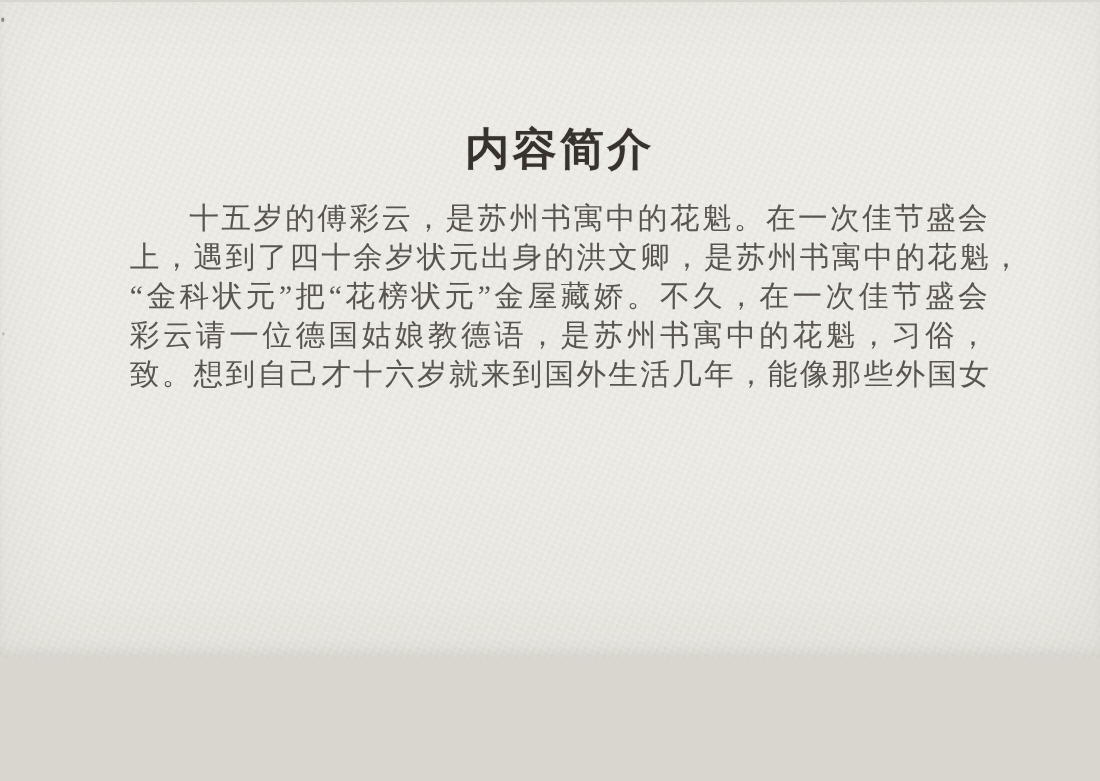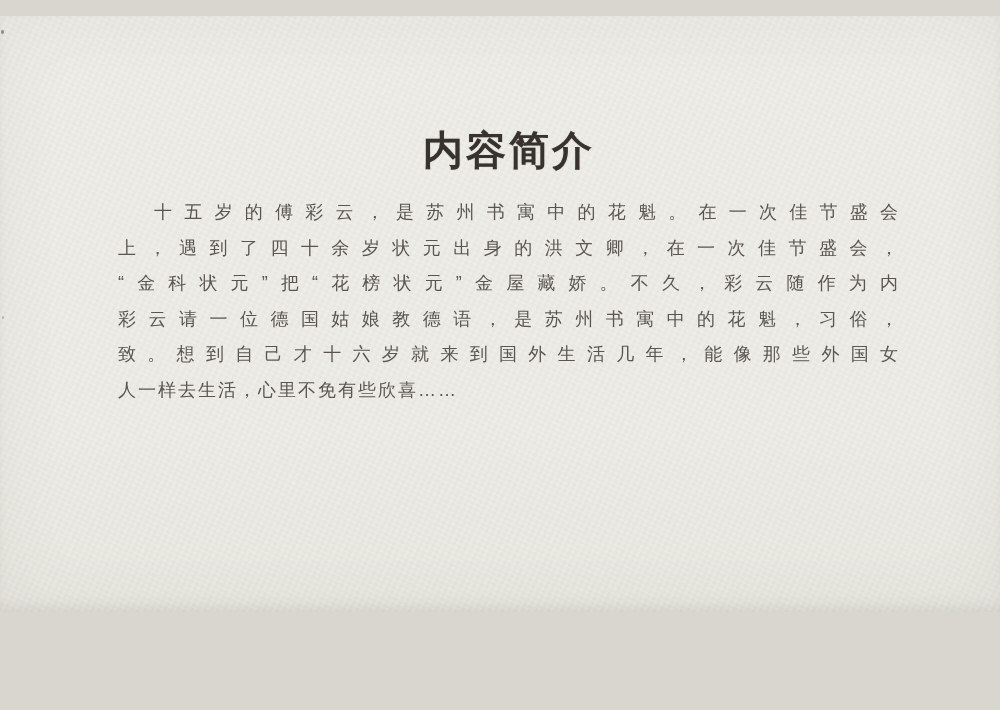--- a/index.html
+++ b/index.html
@@ -4,46 +4,46 @@
 <style>
   html, body {
     margin: 0;
     padding: 0;
     background: #d8d6cf;
   }
   .page {
     position: relative;
     width: 1000px;
     height: 596px;
-    margin: 16px auto;
+    margin: 2px auto;
     overflow: hidden;
     background-color: #ecebe5;
     background-image:
       repeating-linear-gradient(115deg, rgba(255,255,255,0.05) 0 3px, rgba(120,118,108,0.020) 3px 6px),
       repeating-linear-gradient(25deg,  rgba(255,255,255,0.04) 0 2px, rgba(110,108,98,0.015) 2px 5px),
       linear-gradient(180deg, #edece6 0%, #ecebe5 70%, #e8e7e0 97%, #e2e1da 100%);
     box-shadow: inset 0 0 70px rgba(90,86,76,0.06), inset 0 -4px 8px rgba(90,86,76,0.05);
-    font-family: Liberation Sans, sans-serif;
+    font-family: Liberation Serif, serif;
   }
   .title {
     margin: 0 0 0 118px;
     padding-top: 113px;
     width: 782px;
     text-align: center;
     font-size: 40px;
     line-height: 42px;
     font-weight: bold;
     letter-spacing: 3px;
     color: #37332c;
     text-shadow: 0 0 1px rgba(55,51,44,0.35);
   }
   .paragraph {
     margin: 24px 0 0 118px;
     width: 782px;
-    font-size: 18px;
+    font-size: 27px;
     color: #5a564f;
     letter-spacing: 2px;
   }
   .line {
     height: 35.5px;
     line-height: 35.5px;
     white-space: nowrap;
     text-align: justify;
     text-align-last: justify;
   }
@@ -64,23 +64,22 @@
 </style>
 </head>
 <body>
 
 <div class="page">
 
   <h1 class="title">内容简介</h1>
 
   <div class="paragraph">
     <div class="line first">十五岁的傅彩云，是苏州书寓中的花魁。在一次佳节盛会</div>
-    <div class="line">上，遇到了四十余岁状元出身的洪文卿，在一次佳节盛会，</div>
-    <div class="line">“金科状元”把“花榜状元”金屋藏娇。不久，彩云随作为内</div>
+    <div class="line">上，遇到了四十余岁状元出身的洪文卿，是苏州书寓中的花魁，</div>
+    <div class="line">“金科状元”把“花榜状元”金屋藏娇。不久，在一次佳节盛会</div>
     <div class="line">彩云请一位德国姑娘教德语，是苏州书寓中的花魁，习俗，</div>
     <div class="line">致。想到自己才十六岁就来到国外生活几年，能像那些外国女</div>
-    <div class="line last">人一样去生活，心里不免有些欣喜……</div>
   </div>
 
   <span class="speck s1"></span>
   <span class="speck s2"></span>
 
 </div>
 
 </body></html>

